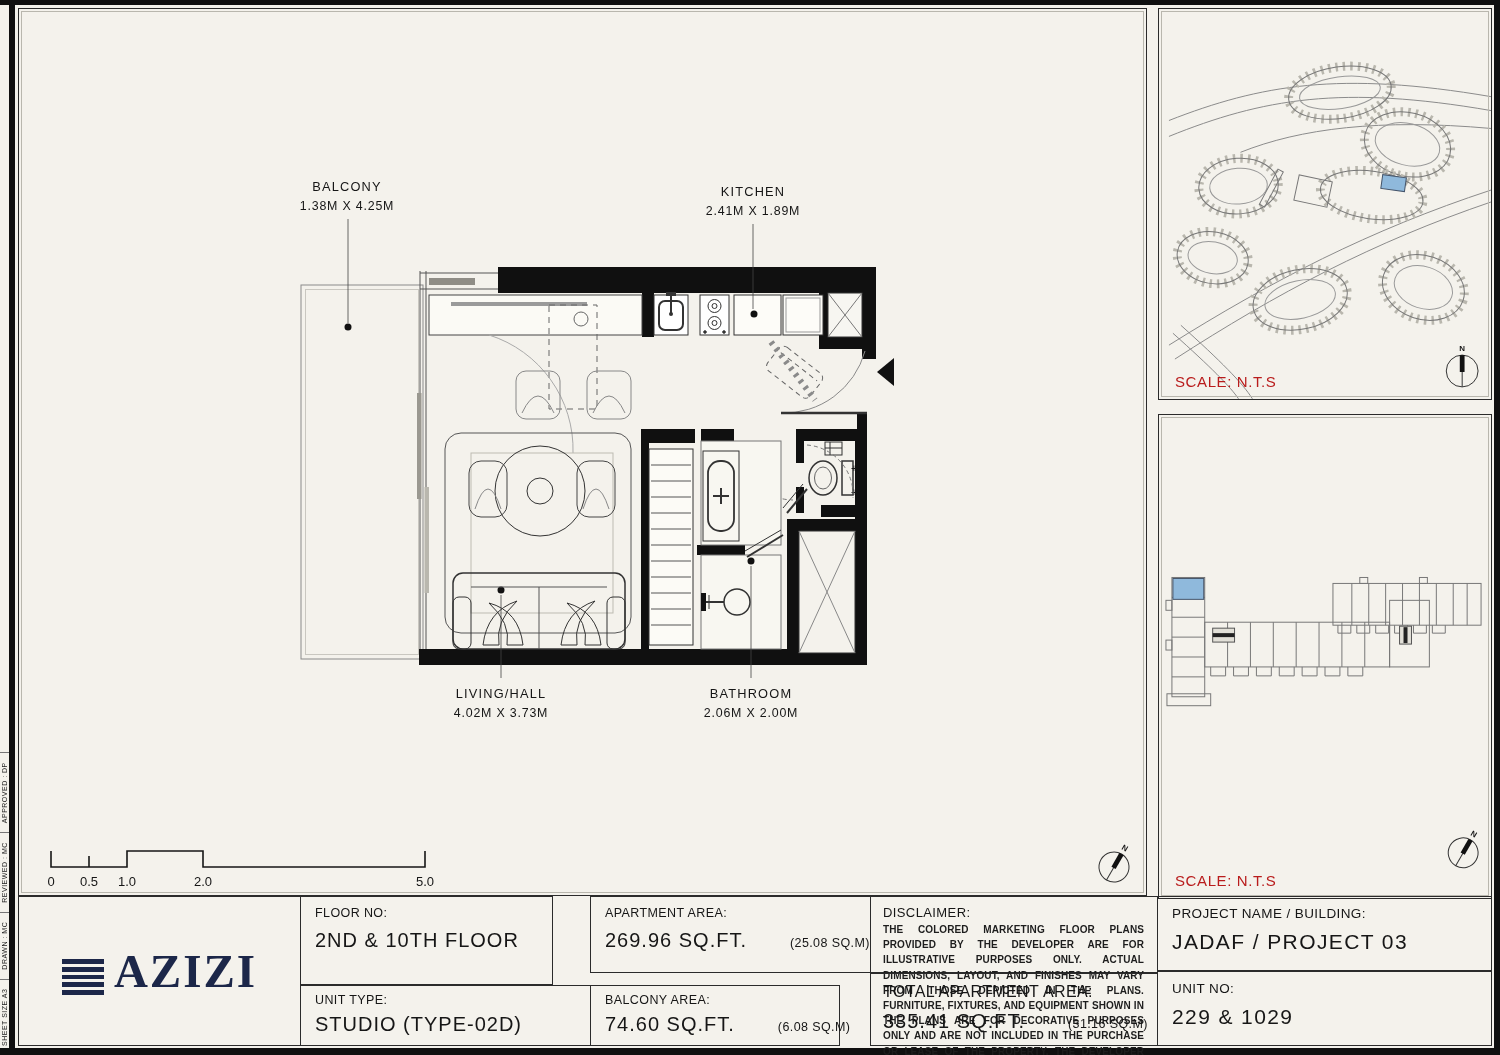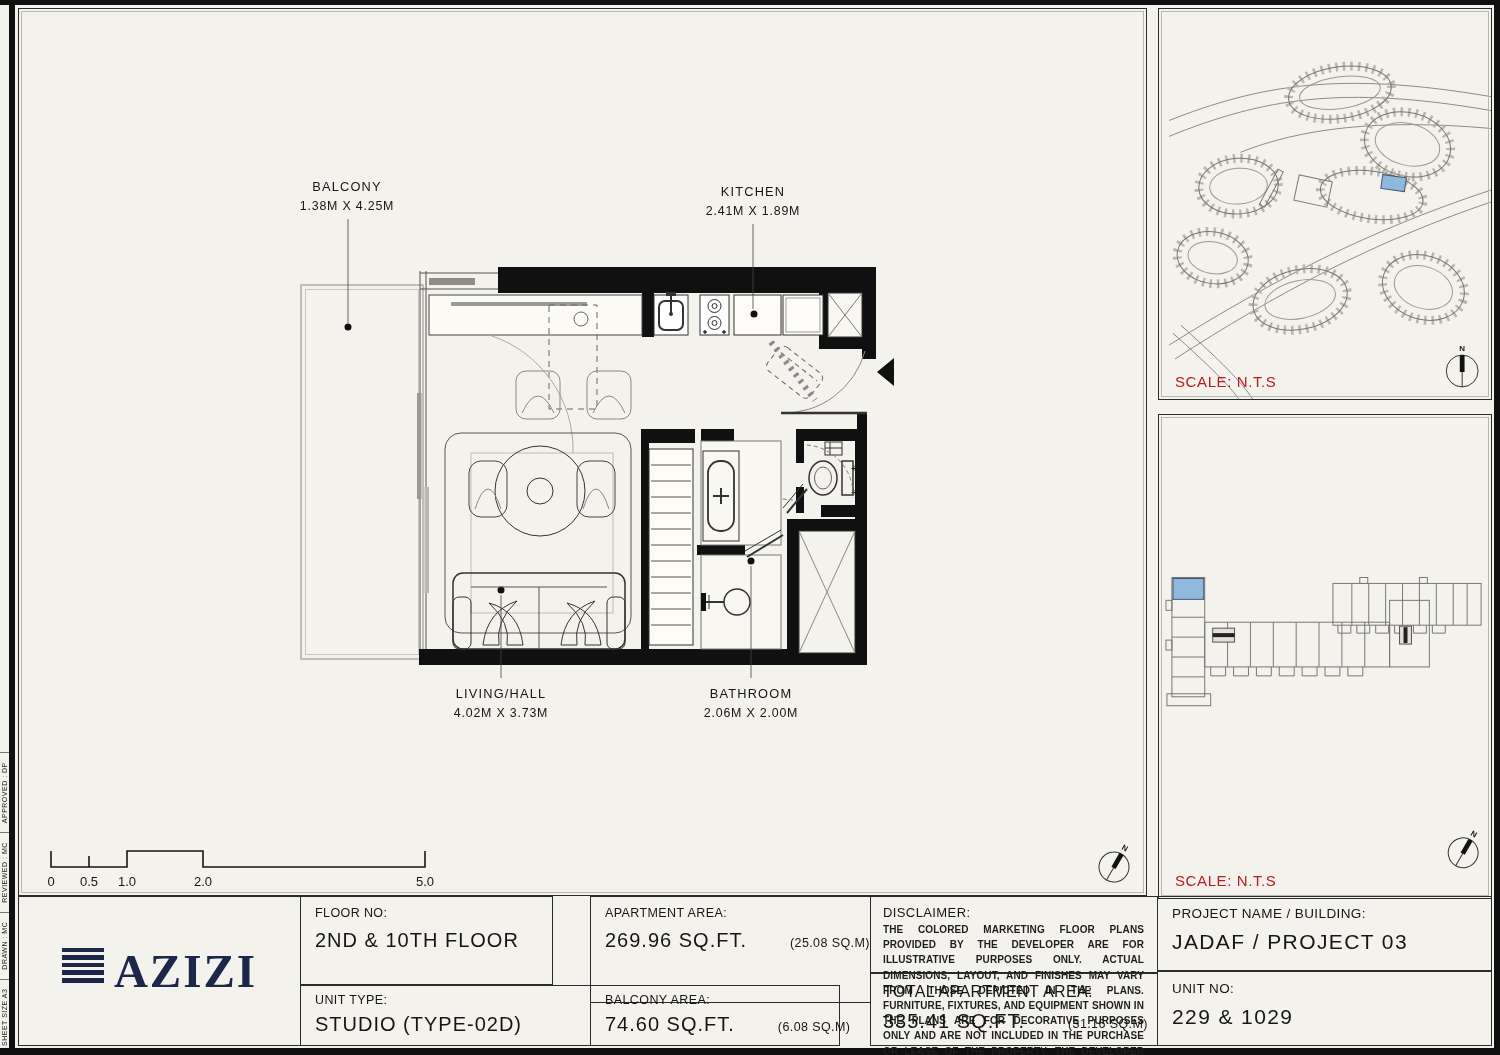--- a/index.html
+++ b/index.html
@@ -27,21 +27,21 @@
   .tb-cell{position:absolute;border:1px solid #2b2b2b;box-sizing:border-box;}
   .lbl{font-size:12.5px;letter-spacing:.4px;padding:9px 14px 0 14px;}
   .val{font-size:20px;letter-spacing:1px;padding:9px 14px 0 14px;white-space:nowrap;}
   .val-row{display:flex;align-items:baseline;justify-content:space-between;padding:9px 16px 0 14px;gap:43px;}
   .val-big{font-size:20px;letter-spacing:1px;white-space:nowrap;}
   .val-sub{font-size:12.5px;letter-spacing:.4px;white-space:nowrap;}
   .disc-lbl{font-size:13px;letter-spacing:.4px;padding:8px 12px 0 12px;}
   .disc-txt{font-size:10px;line-height:1.52;letter-spacing:.1px;text-align:justify;
             padding:2px 13px 0 12px;color:#1d1d1d;font-weight:bold;}
   .logo-cell{display:flex;align-items:center;justify-content:center;}
-  .logo{display:flex;align-items:flex-start;gap:10px;}
+  .logo{display:flex;align-items:flex-end;gap:10px;}
   .logo-bars{display:flex;flex-direction:column;gap:2.8px;}
   .logo-bars i{display:block;width:42px;height:4.8px;background:#1c2749;}
   .logo-word{font-family:"Liberation Serif",serif;font-weight:bold;font-size:47px;
              color:#1c2749;letter-spacing:2px;line-height:1;}
   
   svg text{font-family:"Liberation Sans",sans-serif;fill:#161616;}
   .rl-t{font-size:12.8px;letter-spacing:1.2px;text-anchor:middle;}
   .rl-d{font-size:12.4px;letter-spacing:.8px;text-anchor:middle;}
   .st{font-size:13px;text-anchor:middle;}
   .cn{font-size:8px;text-anchor:middle;font-weight:bold;}
@@ -400,21 +400,21 @@
 
   <div class="tb-cell" style="left:300px;top:896px;width:253px;height:89px;">
     <div class="lbl">FLOOR NO:</div>
     <div class="val">2ND &amp; 10TH FLOOR</div>
   </div>
   <div class="tb-cell" style="left:300px;top:985px;width:291px;height:61px;">
     <div class="lbl" style="padding-top:7px;">UNIT TYPE:</div>
     <div class="val" style="padding-top:6px;">STUDIO (TYPE-02D)</div>
   </div>
 
-  <div class="tb-cell" style="left:590px;top:896px;width:281px;height:107px;">
+  <div class="tb-cell" style="left:590px;top:896px;width:281px;height:77px;">
     <div class="lbl">APARTMENT AREA:</div>
     <div class="val-row">
       <span class="val-big">269.96 SQ.FT.</span>
       <span class="val-sub">(25.08 SQ.M)</span>
     </div>
   </div>
   <div class="tb-cell" style="left:590px;top:985px;width:250px;height:61px;">
     <div class="lbl" style="padding-top:7px;">BALCONY AREA:</div>
     <div class="val-row" style="padding-top:6px;">
       <span class="val-big">74.60 SQ.FT.</span>

